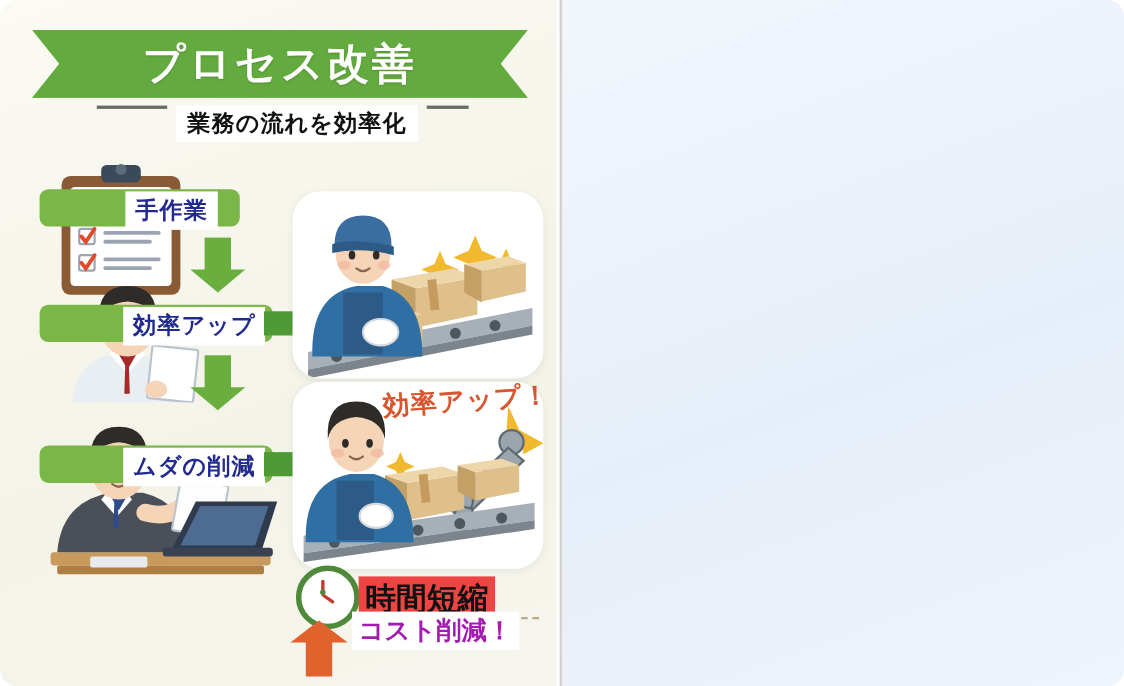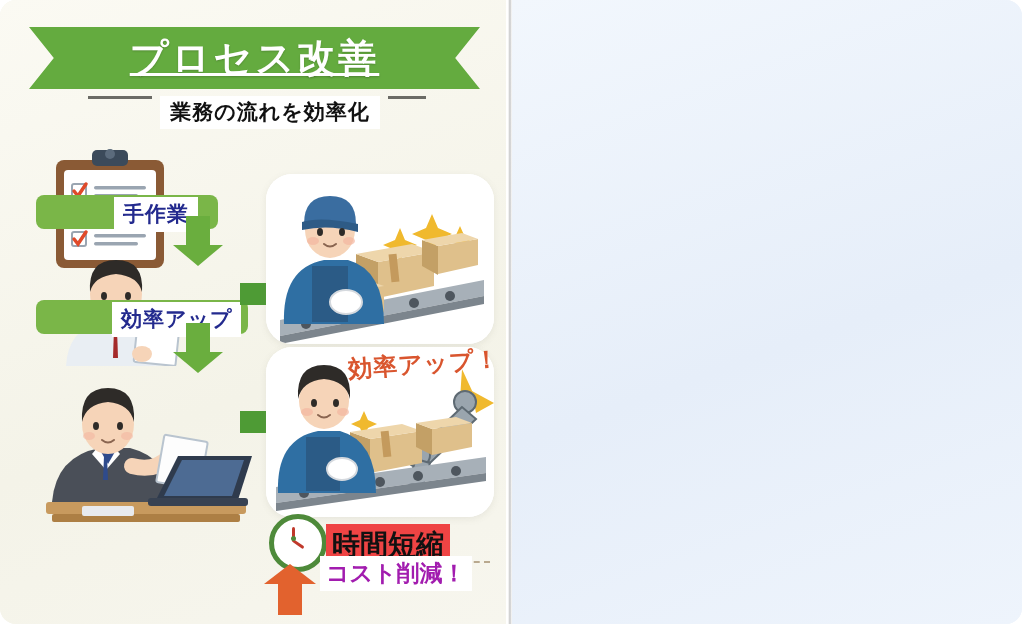--- a/index.html
+++ b/index.html
@@ -26,37 +26,36 @@
   
   .ribbon{position:absolute;height:62px;display:flex;align-items:center;justify-content:center;
      clip-path:polygon(0 0,100% 0,100% 100%,0 100%,5.2% 50%);
   }
   .ribbon.green{left:29px;top:27px;width:451px;background:#64ab3f;
      clip-path:polygon(0 0, 100% 0, 94.5% 50%, 100% 100%, 0 100%, 5.5% 50%);}
   .ribbon span{
      color:#ffffff;font-size:38px;font-weight:700;letter-spacing:3px;
      text-shadow:0 1px 2px rgba(0,0,0,.18);
      font-family:"DejaVu Sans","Liberation Sans",sans-serif;
-     text-decoration:underline;
   }
 
   
   .subtitle{position:absolute;display:flex;align-items:flex-start;justify-content:center;gap:0;}
   .subtitle .rule{height:3px;background:#6b6b66;}
   .subtitle .rule.left{width:64px;margin-right:8px;}
   .subtitle .rule.right{width:38px;margin-left:8px;}
   .subtitle .txt{
      background:#ffffff;color:#111111;font-weight:700;font-size:21px;
      padding:2px 10px 3px 10px;letter-spacing:1px;white-space:nowrap;
      font-family:"DejaVu Sans","Liberation Sans",sans-serif;
   }
   .subtitle.left-sub{left:72px;top:96px;width:370px;}
 
   
-  .pill{position:absolute;height:34px;background:#7ab648;border-radius:8px;margin-top:23px;}
+  .pill{position:absolute;height:34px;background:#7ab648;border-radius:8px;}
   .pill .label{
      position:absolute;top:2px;background:#ffffff;color:#232a8e;
      font-weight:700;font-size:21px;white-space:nowrap;
      padding:3px 9px 4px 9px;letter-spacing:1px;
      font-family:"DejaVu Sans","Liberation Sans",sans-serif;
   }
   .pill1{left:36px;top:172px;width:182px;}
   .pill1 .label{left:78px;}
   .pill2{left:36px;top:277px;width:212px;}
   .pill2 .label{left:76px;}
@@ -206,20 +205,23 @@
         <path d="M66 60 q6 5 12 0" stroke="#8a6550" stroke-width="2" fill="none" stroke-linecap="round"></path>
         <path d="M96 86 q22 6 36 -8" stroke="#f6d4b8" stroke-width="16" fill="none" stroke-linecap="round"></path>
         <rect x="124" y="58" width="44" height="48" rx="2" fill="#fdfdfd" stroke="#b9c4cf" stroke-width="2" transform="rotate(10 146 82)"></rect>
         <path d="M120 120 l22 -44 l74 0 l-14 44 z" fill="#2f3b4d"></path>
         <path d="M128 116 l18 -36 l62 0 l-12 36 z" fill="#4d6b93"></path>
         <rect x="112" y="118" width="100" height="8" rx="3" fill="#384252"></rect>
         <rect x="46" y="126" width="52" height="10" rx="2" fill="#e8eaee"></rect>
       </svg>
     </div>
 
+    <div class="pill pill3">
+      <div class="label">ムダの削減</div>
+    </div>
     <div class="pill-arrow pa3"></div>
 
     <div class="ill ill-conveyor-1">
       <svg width="228" height="170" viewBox="0 0 228 170">
         <rect width="228" height="170" fill="#ffffff"></rect>
         <g fill="#f0b92e">
           <path d="M134 54 l5 12 l12 5 l-12 5 l-5 12 l-5 -12 l-12 -5 l12 -5 z"></path>
           <path d="M166 40 l6 14 l14 6 l-14 6 l-6 14 l-6 -14 l-14 -6 l14 -6 z"></path>
           <path d="M194 52 l4 9 l9 4 l-9 4 l-4 9 l-4 -9 l-9 -4 l9 -4 z"></path>
         </g>

